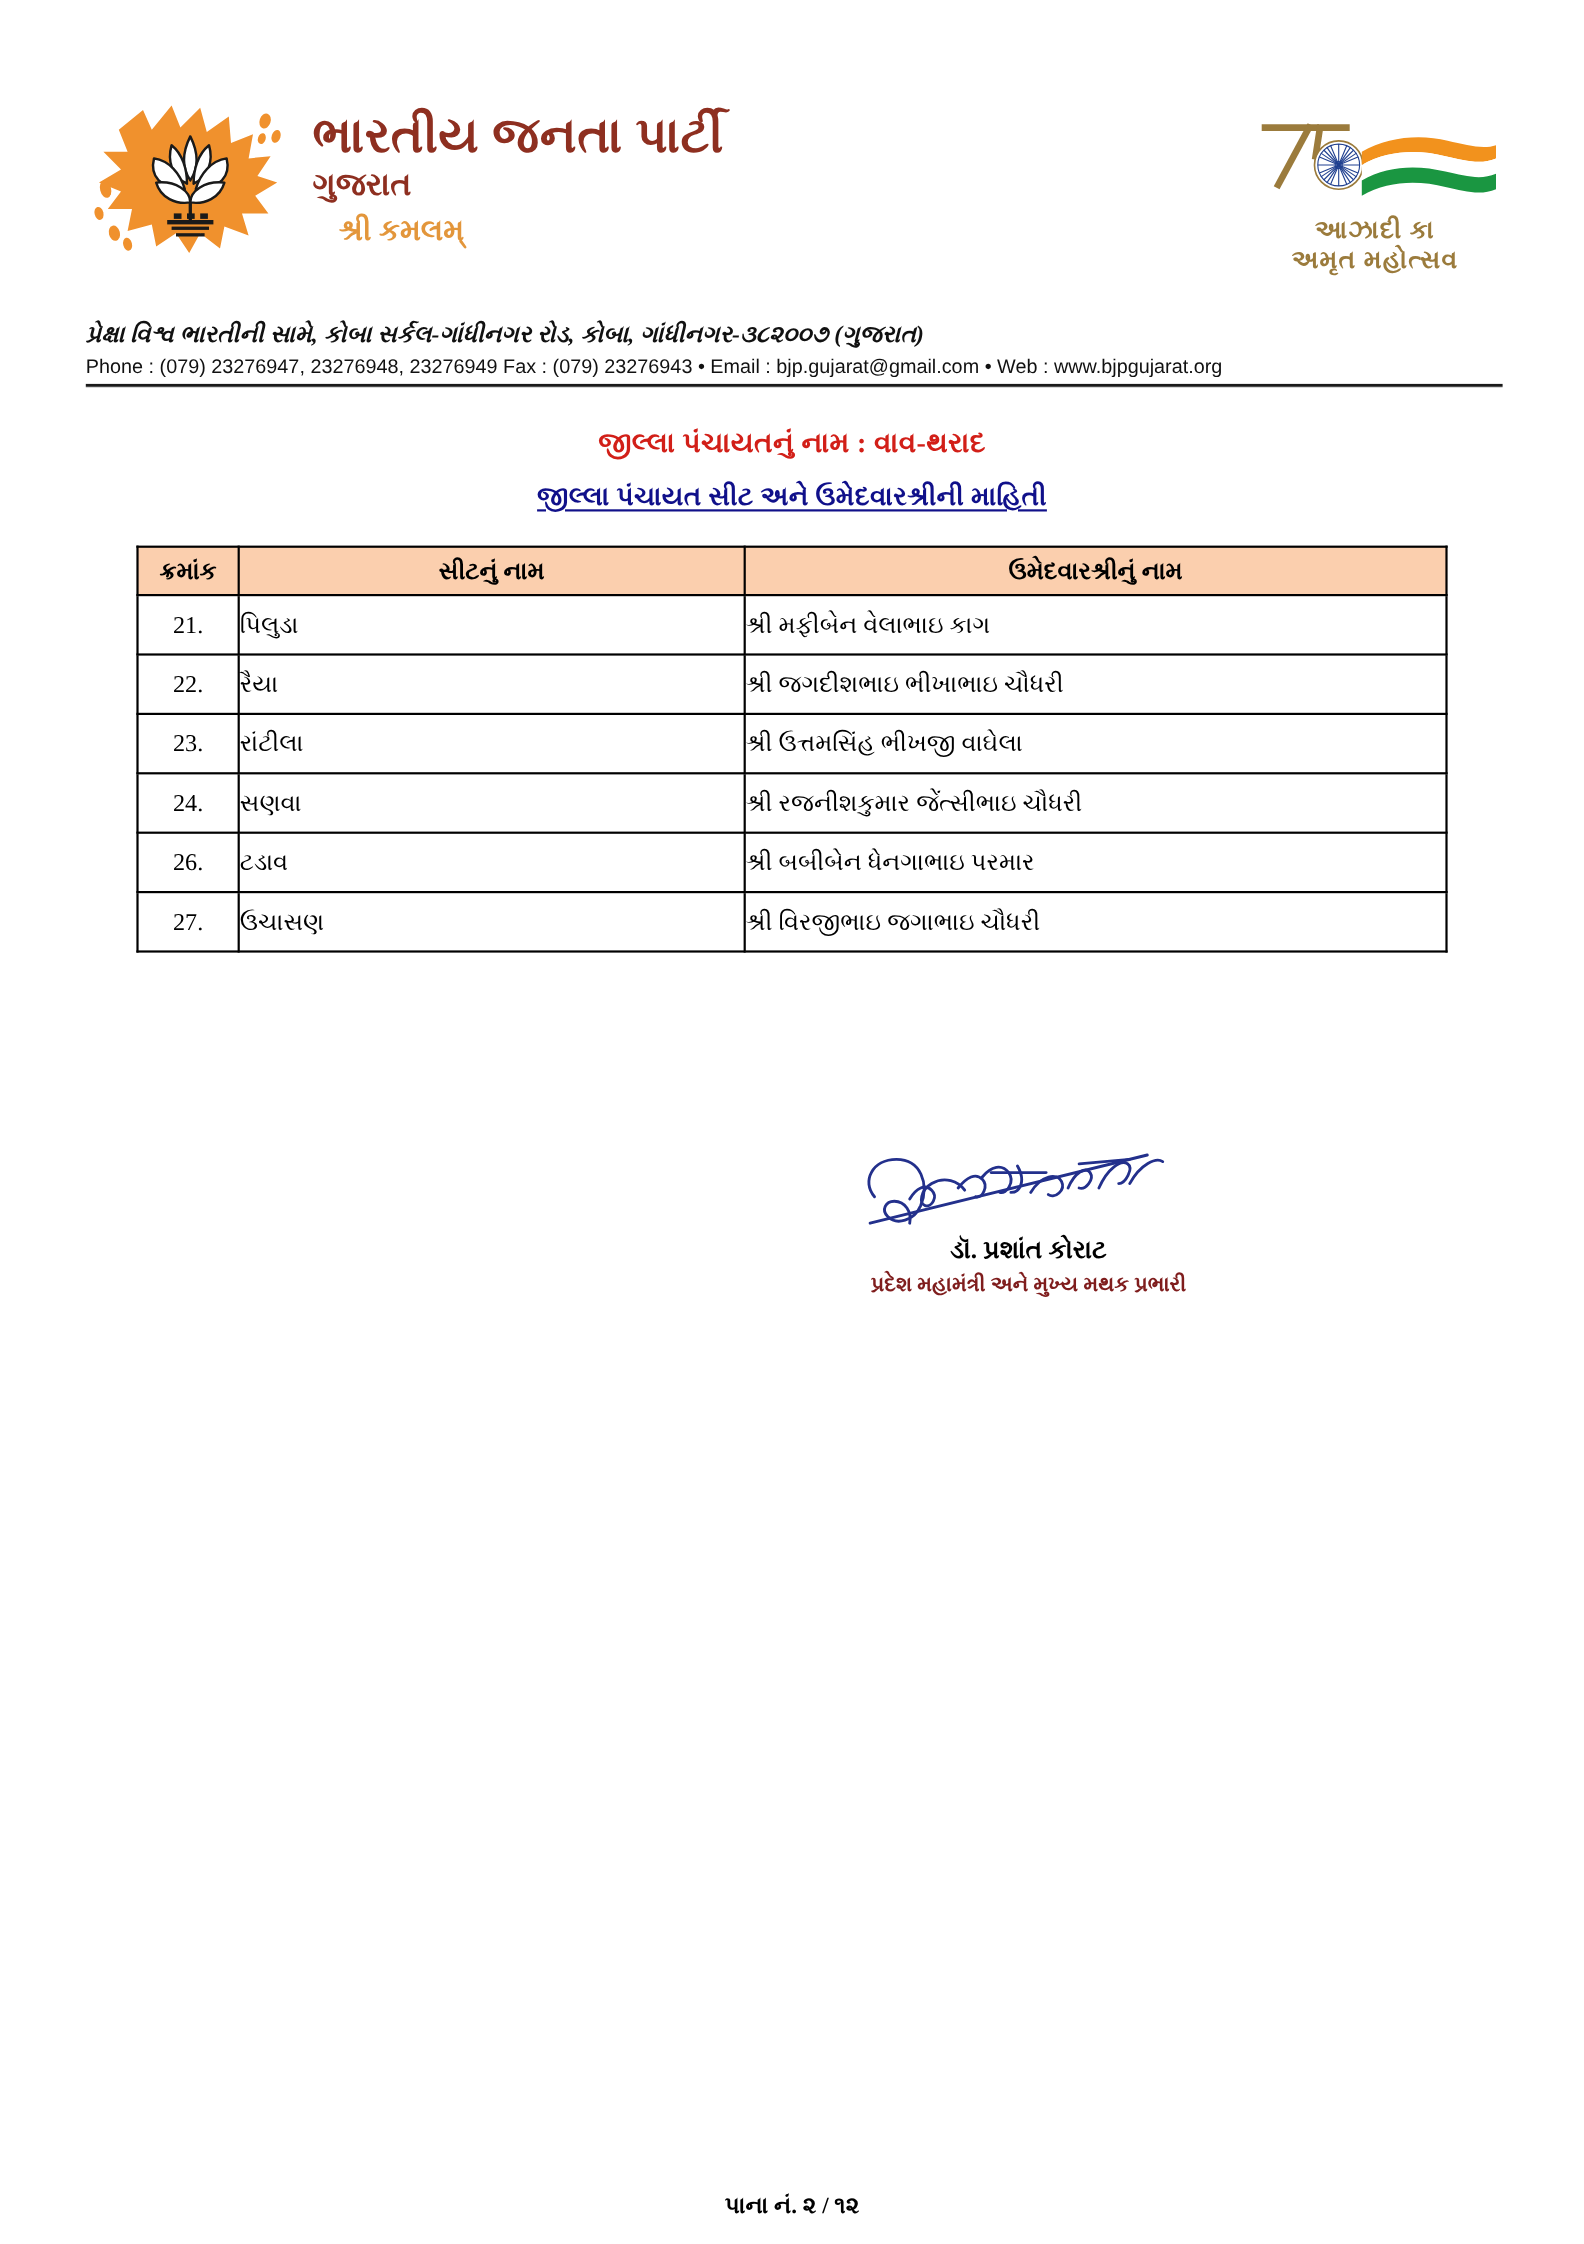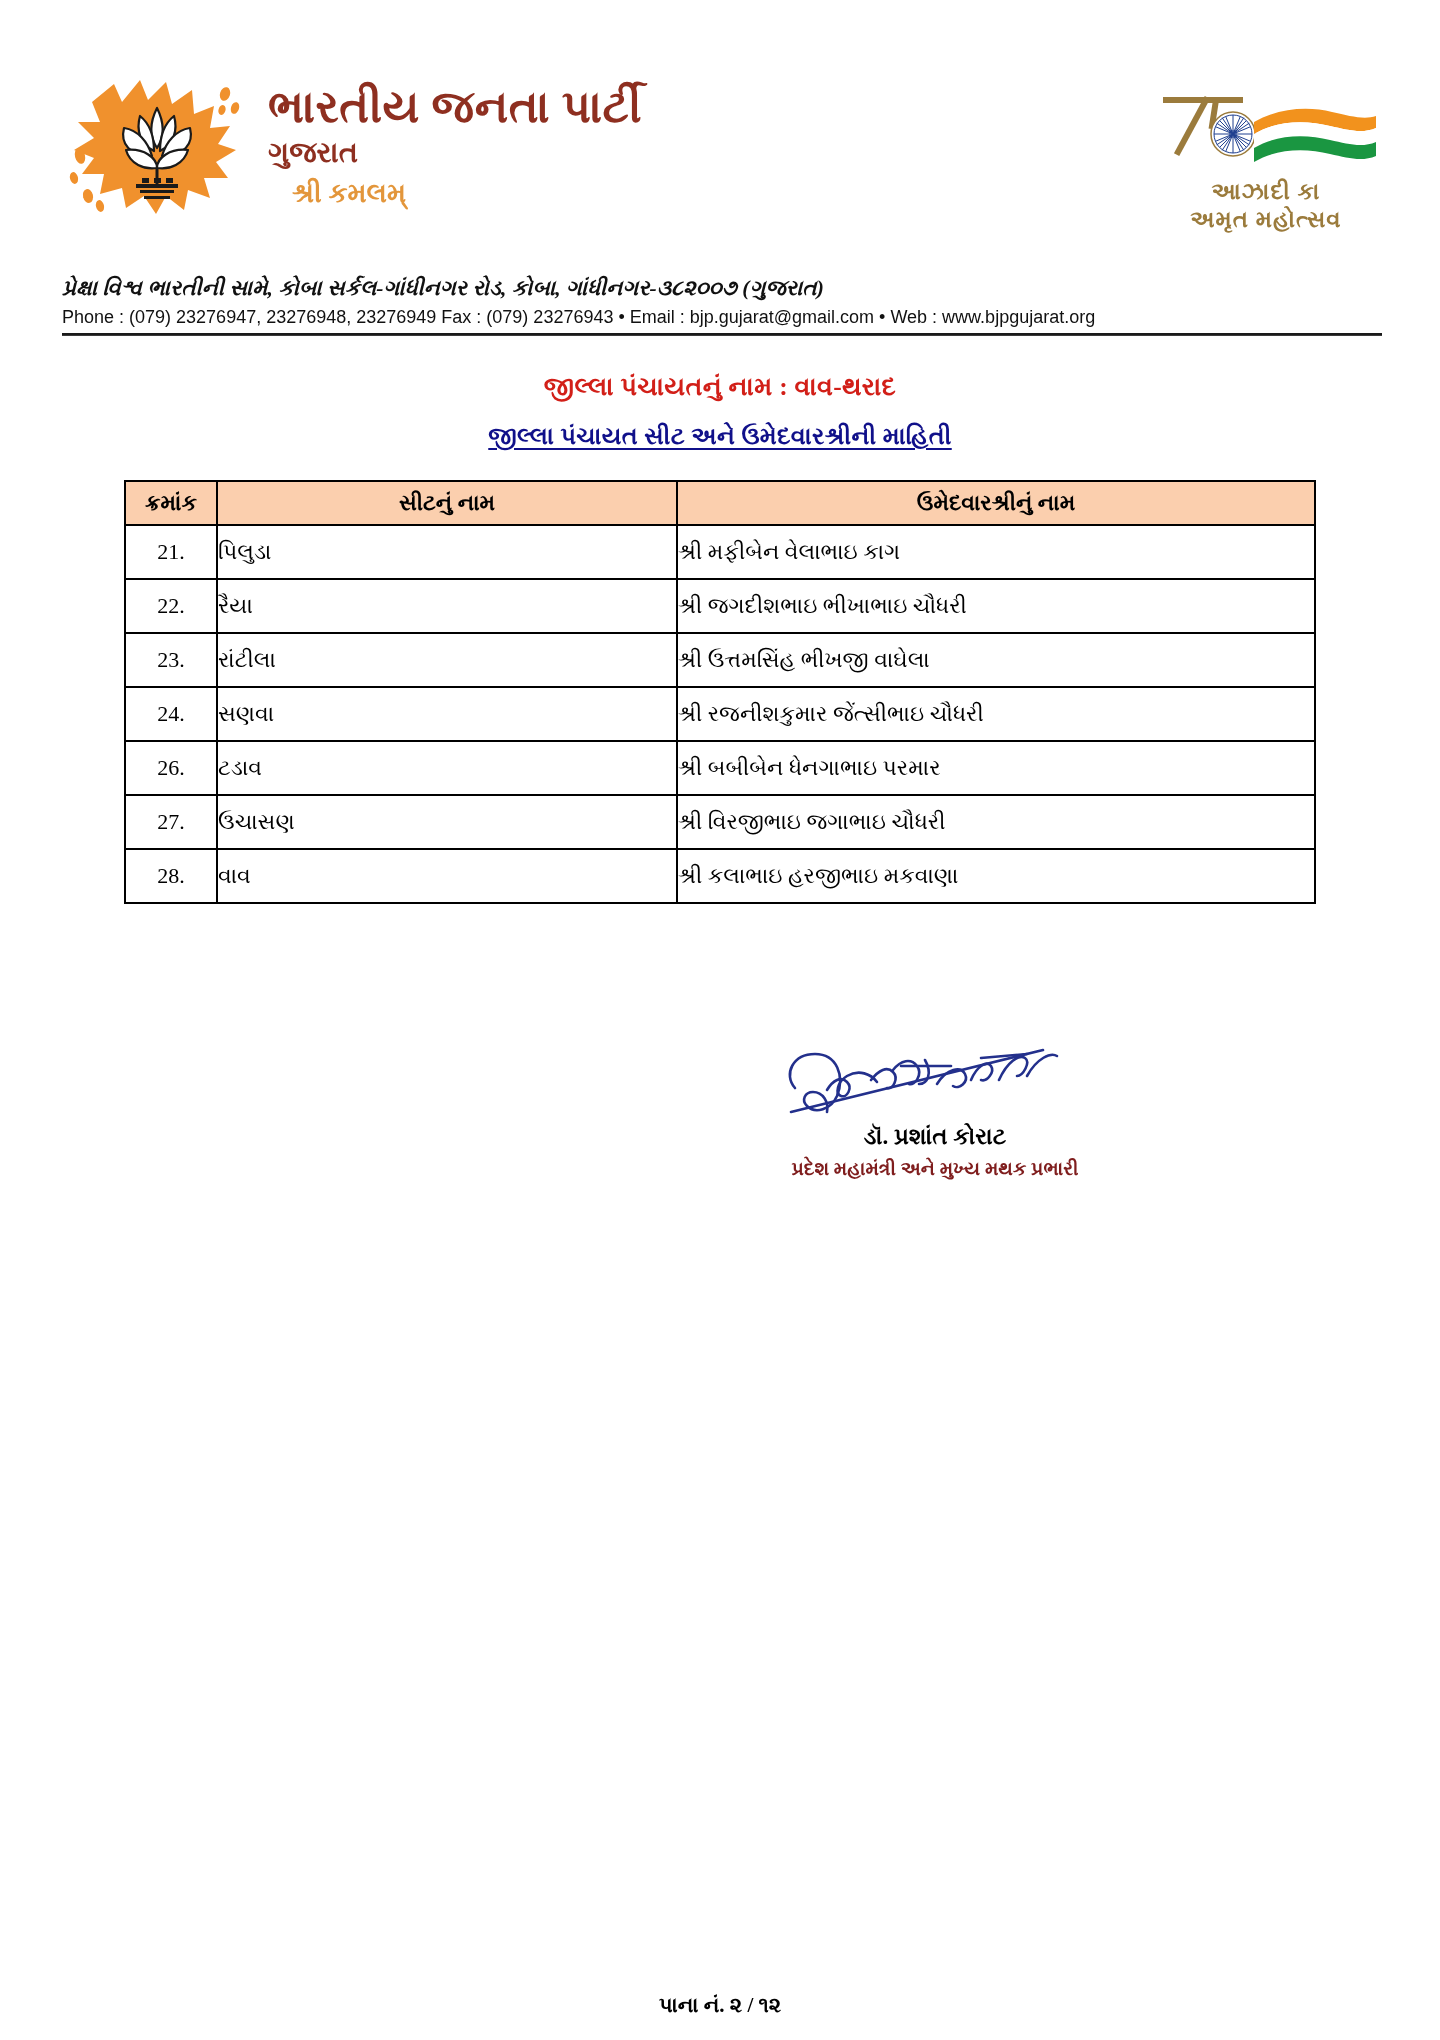--- a/index.html
+++ b/index.html
@@ -13,21 +13,21 @@
     overflow: hidden;
     position: relative;
   }
 
   
   .page {
     position: relative;
     width: 1440px;
     height: 2040px;
     background: #fff;
-    padding: 0;
+    padding: 16px;
   }
 
   
   .letterhead {
     position: relative;
     height: 278px;
     padding: 0 58px;
     display: flex;
     align-items: flex-start;
   }
@@ -369,25 +369,20 @@
           </tr>
           <tr>
             <td class="sr">26.</td>
             <td class="seat">ટડાવ</td>
             <td class="cand-name">શ્રી બબીબેન ધેનગાભાઇ પરમાર</td>
           </tr>
           <tr>
             <td class="sr">27.</td>
             <td class="seat">ઉચાસણ</td>
             <td class="cand-name">શ્રી વિરજીભાઇ જગાભાઇ ચૌધરી</td>
-          </tr>
-          <tr>
-            <td class="sr">28.</td>
-            <td class="seat">વાવ</td>
-            <td class="cand-name">શ્રી કલાભાઇ હરજીભાઇ મકવાણા</td>
           </tr>
         </tbody>
     </table>
   </div>
 
   <div class="sign-block">
     <div class="sign-inner">
       <div class="sign-scribble">
         <svg viewBox="0 0 320 82" width="320" height="82" aria-hidden="true">
           <g fill="none" stroke="#23308c" stroke-width="2.6" stroke-linecap="round" stroke-linejoin="round">

